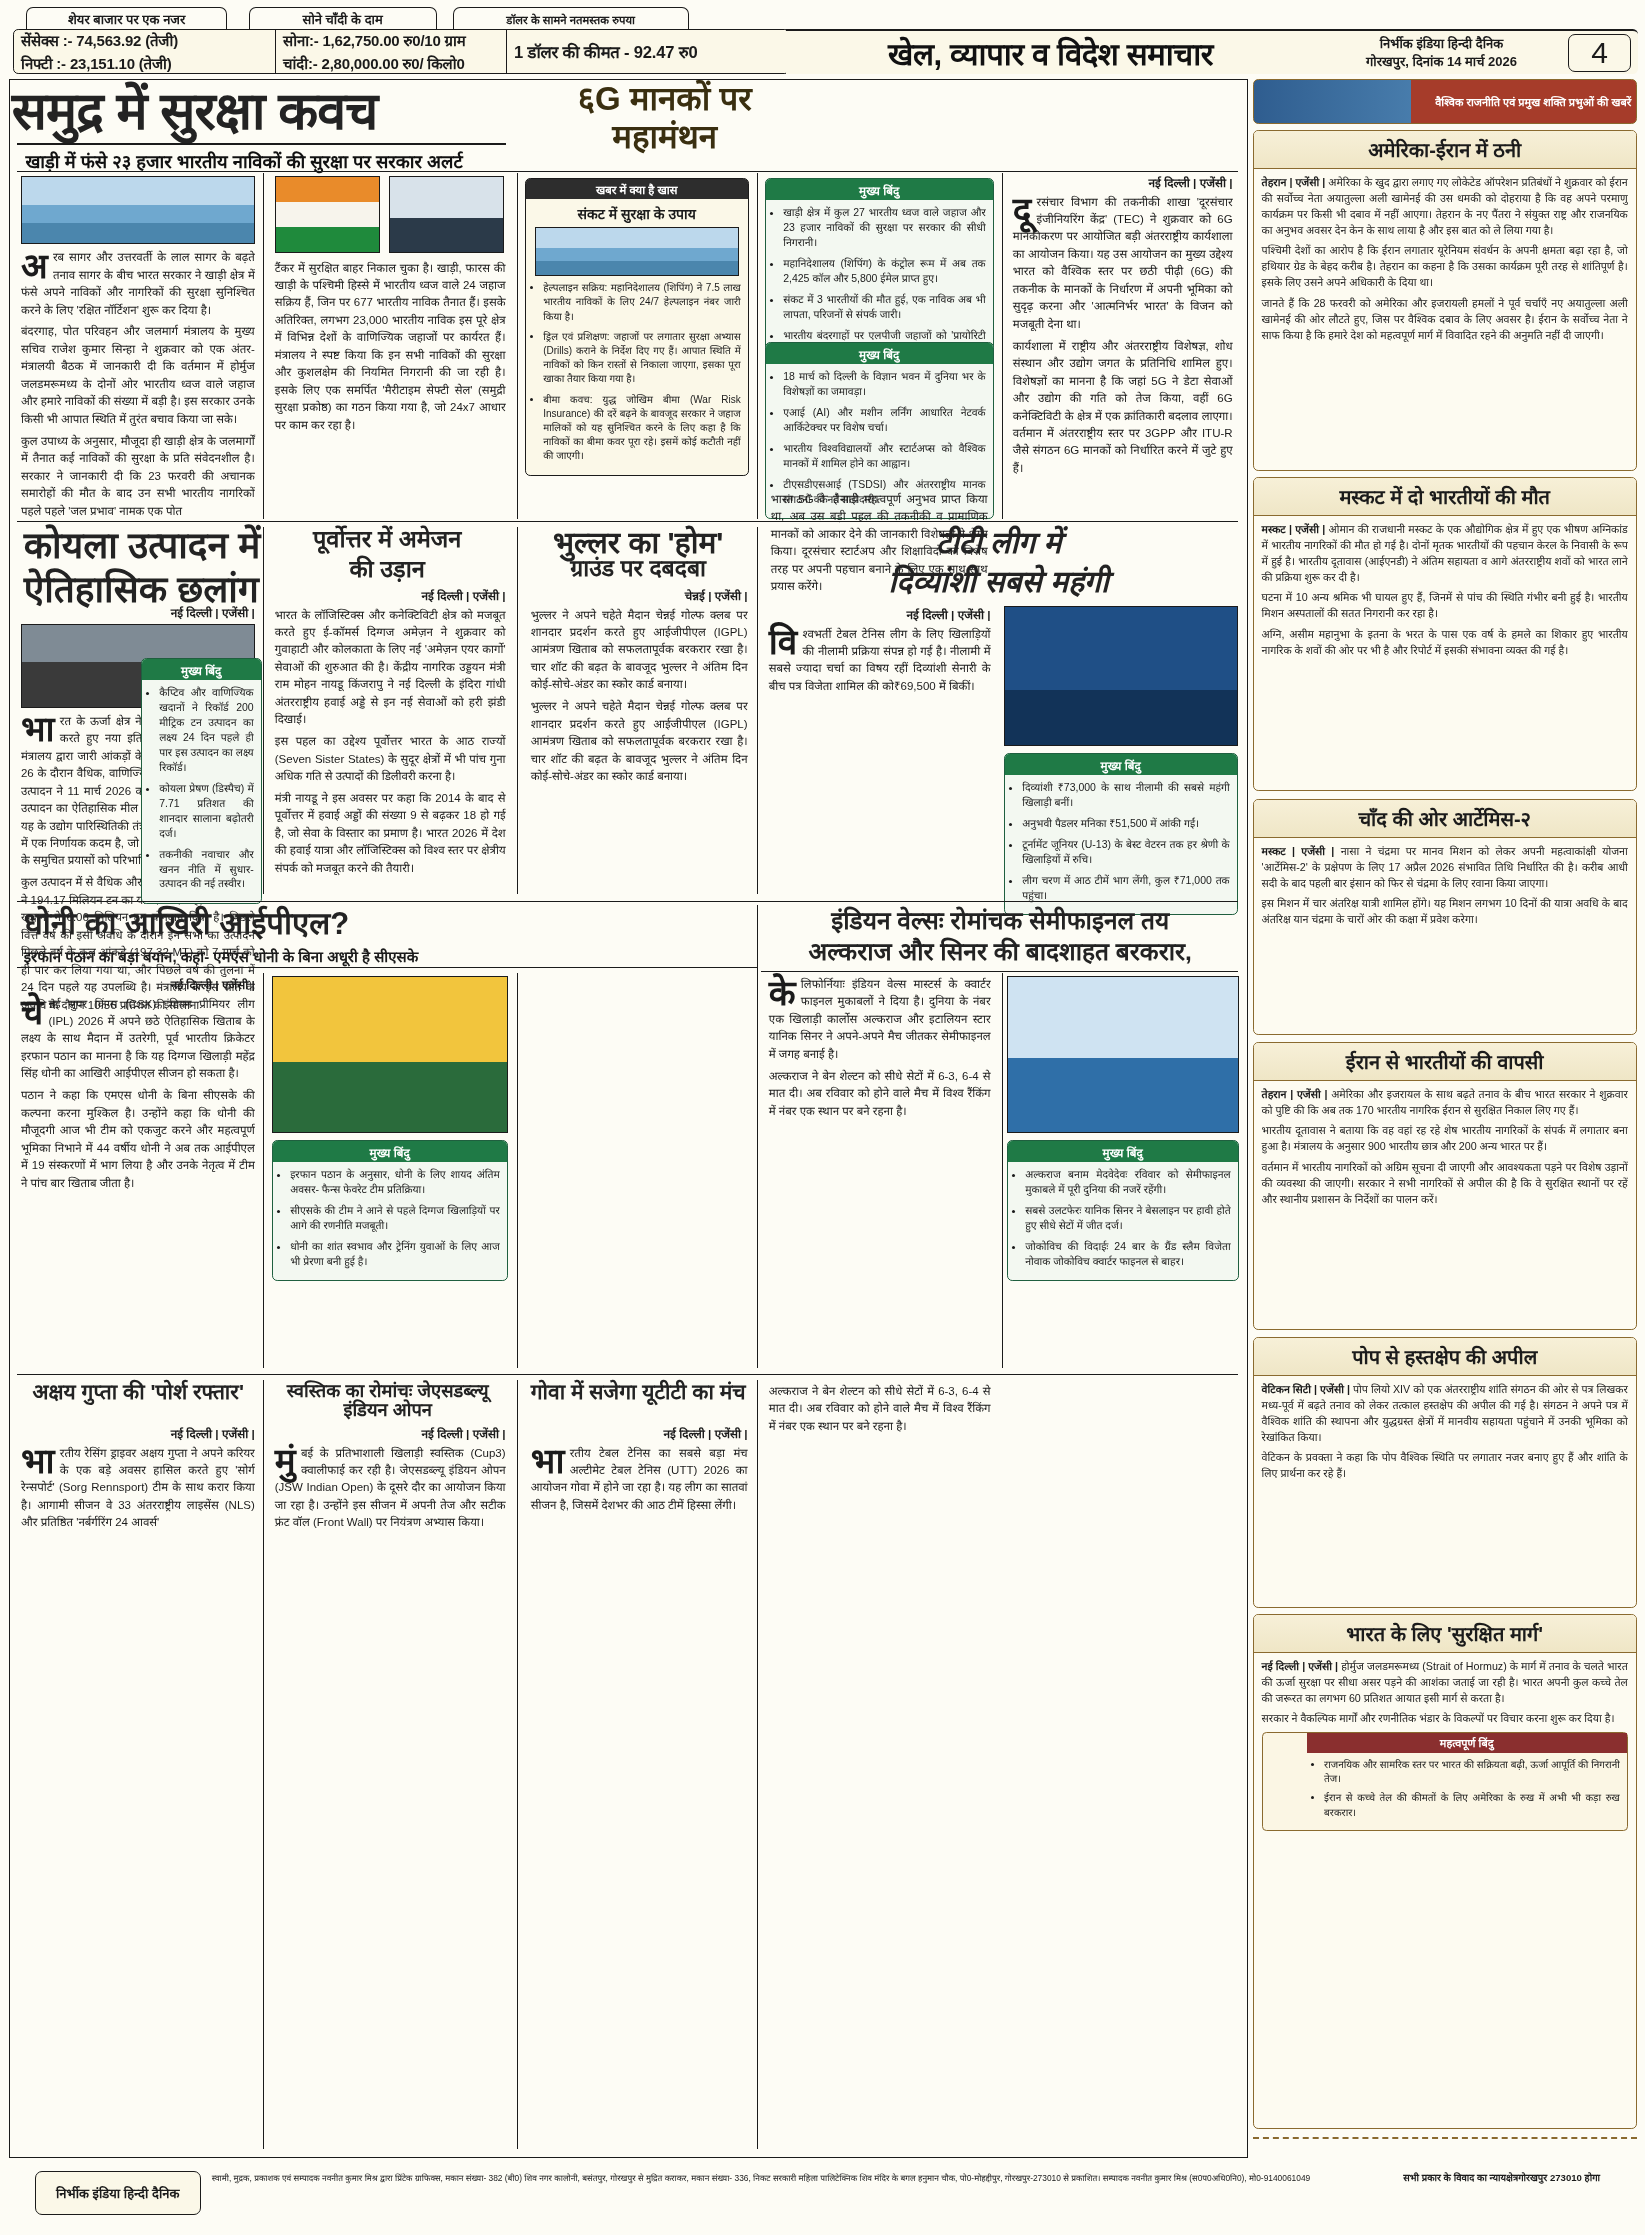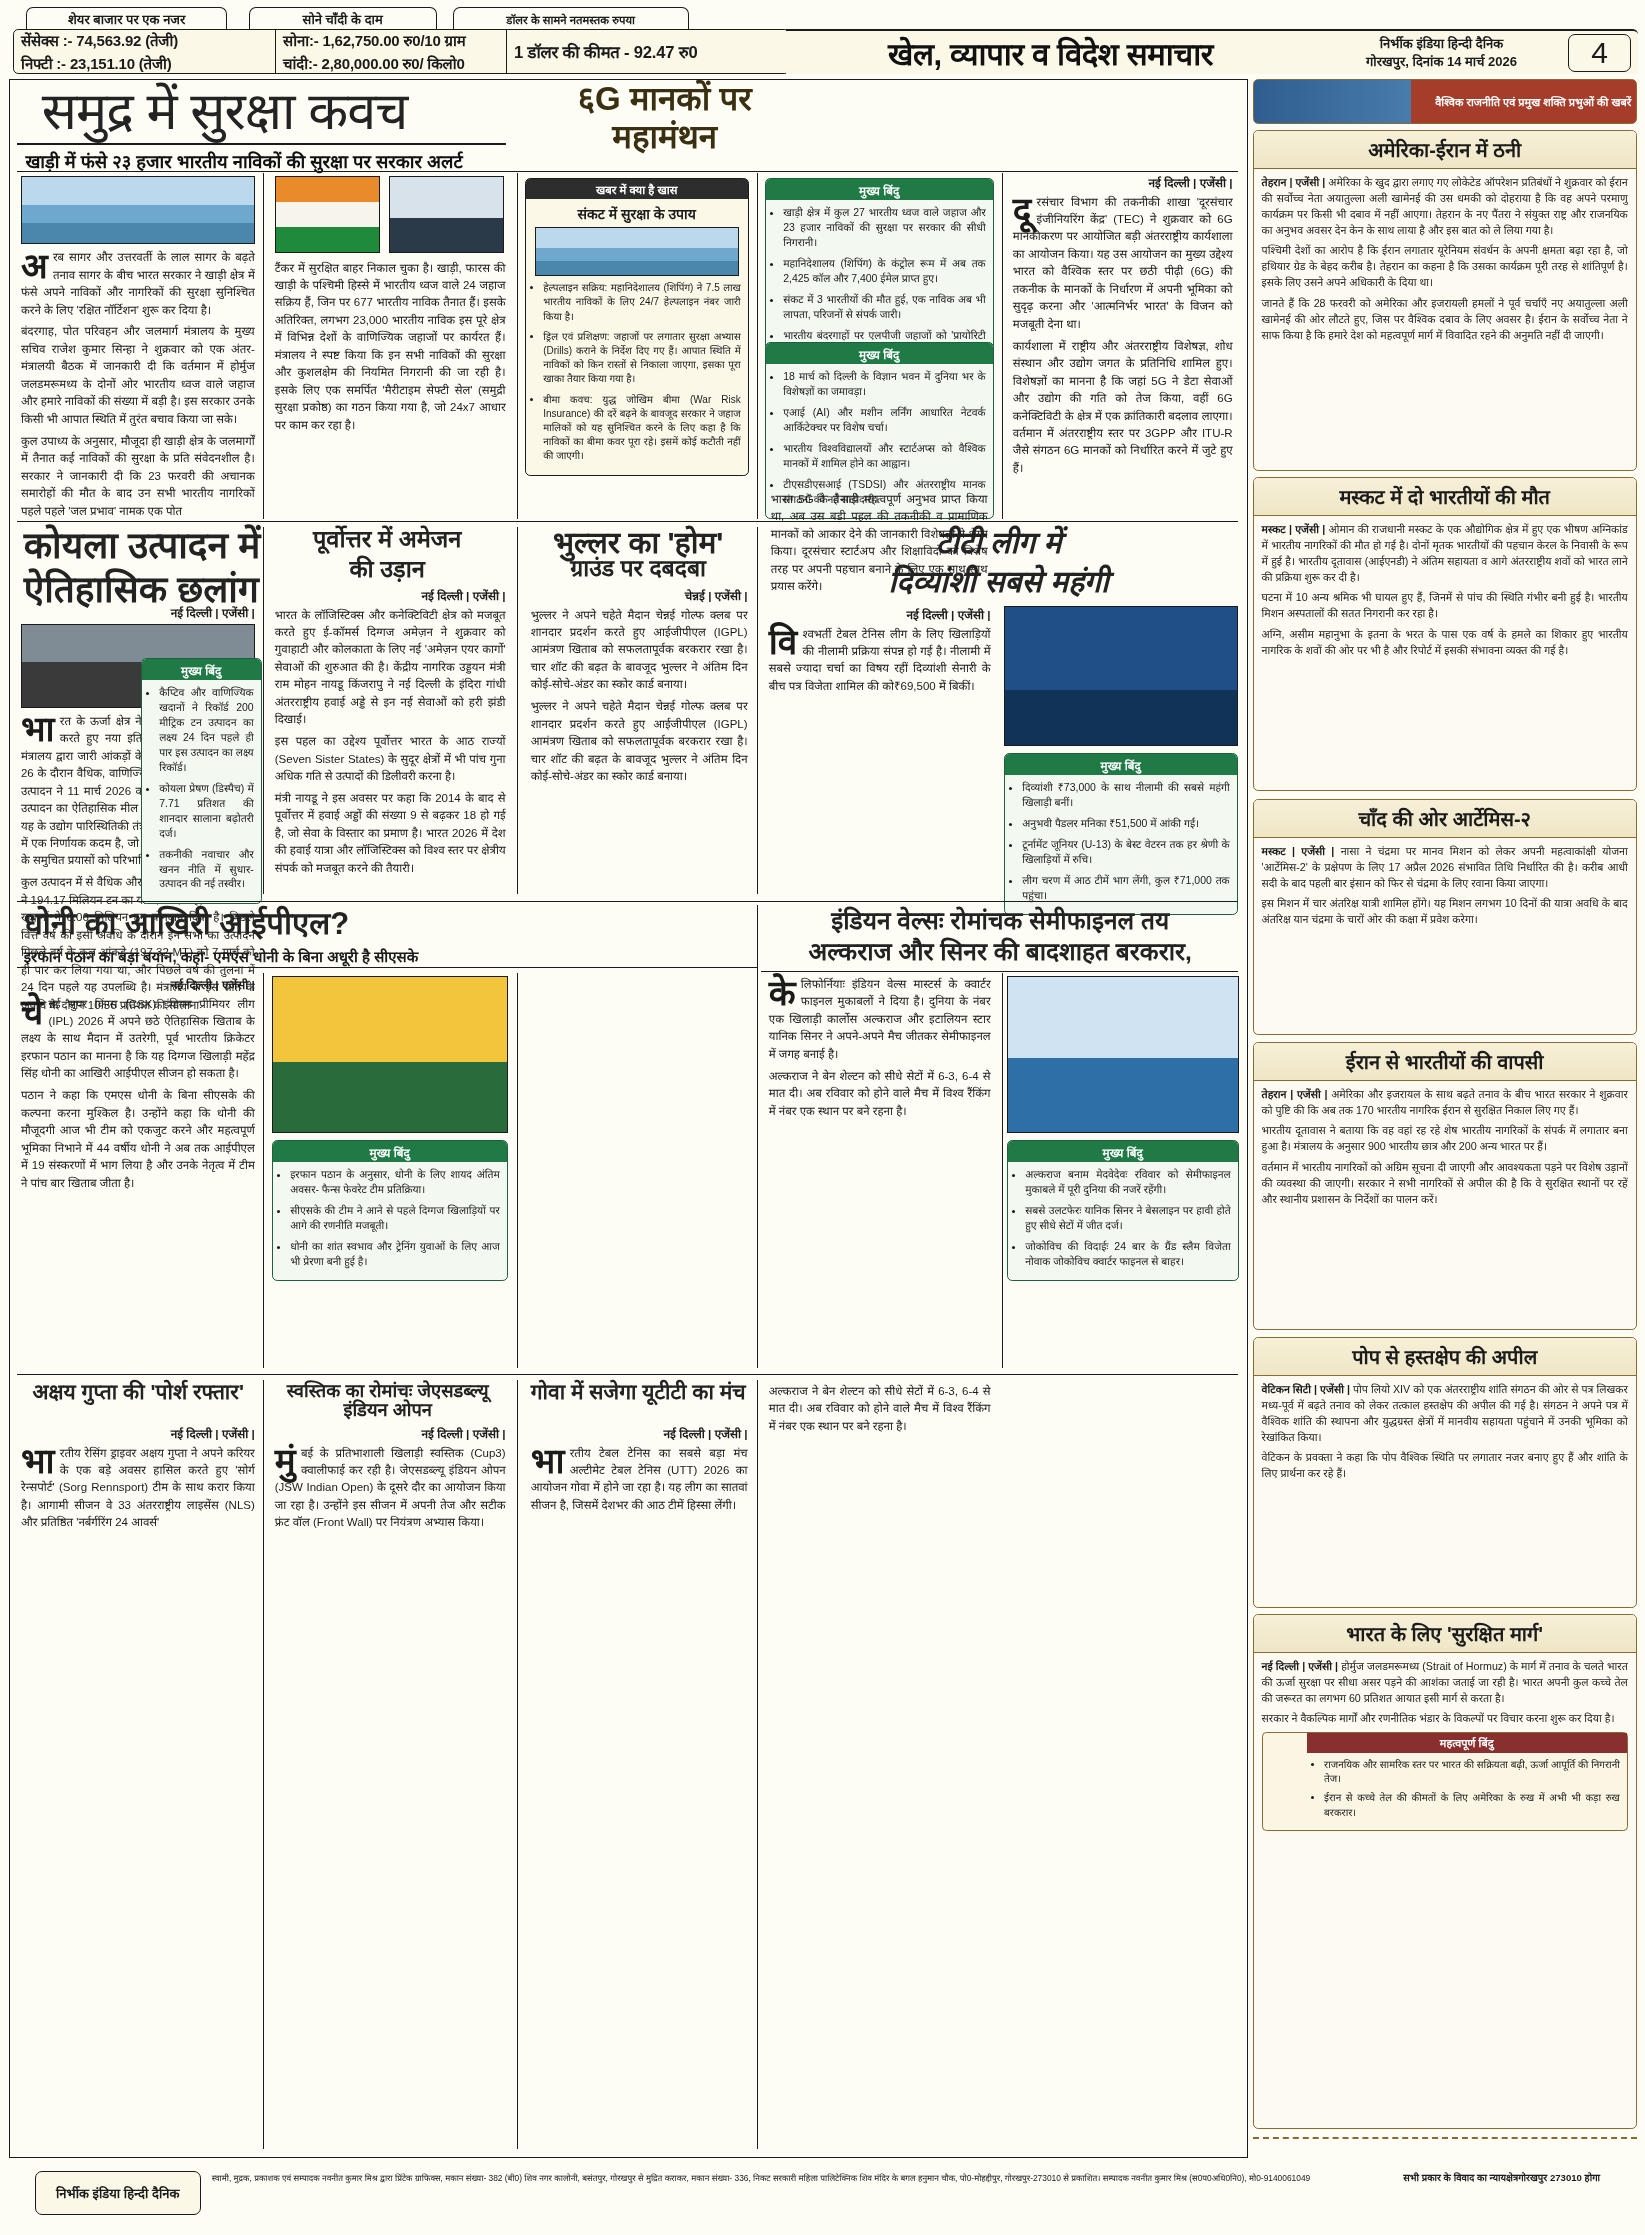--- a/index.html
+++ b/index.html
@@ -60,22 +60,22 @@
   .content { position:absolute; left:8.7px; top:79px; width:1628px; height:2079px; }
 
   
   .left { position:absolute; left:0; top:0; width:1239px; height:2079px;
           border:1.7px solid #1b1b1b; background:#fdfcf5; }
   .rail { position:absolute; left:1244px; top:0; width:384px; height:2079px; }
 
   
   .lead { position:absolute; left:0; top:0; width:1235px; height:94px; }
   .lead-h1 {
-    position:absolute; left:32px; top:5.2px;
-    font-size:52px; font-weight:400; letter-spacing:-0.9px; color:#232323;
+    position:absolute; left:2px; top:5.2px;
+    font-size:52px; font-weight:700; letter-spacing:-0.9px; color:#232323;
     line-height:1;
   }
   .lead-h2 {
     position:absolute; left:524px; top:0px; width:262px;
     font-size:33px; font-weight:800; color:#3a2f10; text-align:center; line-height:1.15;
   }
   .lead-sub {
     position:absolute; left:15.7px; top:68px; width:489px;
     font-size:18.3px; font-weight:800; color:#111;
   }
@@ -235,21 +235,21 @@
           <li>हेल्पलाइन सक्रिय: महानिदेशालय (शिपिंग) ने 7.5 लाख भारतीय नाविकों के लिए 24/7 हेल्पलाइन नंबर जारी किया है।</li>
           <li>ड्रिल एवं प्रशिक्षण: जहाजों पर लगातार सुरक्षा अभ्यास (Drills) कराने के निर्देश दिए गए हैं। आपात स्थिति में नाविकों को किन रास्तों से निकाला जाएगा, इसका पूरा खाका तैयार किया गया है।</li>
           <li>बीमा कवच: युद्ध जोखिम बीमा (War Risk Insurance) की दरें बढ़ने के बावजूद सरकार ने जहाज मालिकों को यह सुनिश्चित करने के लिए कहा है कि नाविकों का बीमा कवर पूरा रहे। इसमें कोई कटौती नहीं की जाएगी।</li>
         </ul>
       </div>
 
       <div class="kbox" style="left:755px; top:98px; width:229px;">
         <div class="khead">मुख्य बिंदु</div>
         <ul>
           <li>खाड़ी क्षेत्र में कुल 27 भारतीय ध्वज वाले जहाज और 23 हजार नाविकों की सुरक्षा पर सरकार की सीधी निगरानी।</li>
-          <li>महानिदेशालय (शिपिंग) के कंट्रोल रूम में अब तक 2,425 कॉल और 7,400 ईमेल प्राप्त हुए।</li>
+          <li>महानिदेशालय (शिपिंग) के कंट्रोल रूम में अब तक 2,425 कॉल और 5,800 ईमेल प्राप्त हुए।</li>
           <li>संकट में 3 भारतीयों की मौत हुई, एक नाविक अब भी लापता, परिजनों से संपर्क जारी।</li>
           <li>भारतीय बंदरगाहों पर एलपीजी जहाजों को 'प्रायोरिटी बर्थिंग' और नियंत्रकों को विशेष छूट।</li>
         </ul>
       </div>
 
       <div class="col" style="left:997px; top:94px; width:232px;">
         <div class="dateline">नई दिल्ली | एजेंसी |</div>
         <div class="p">
           <span class="dropcap">दू</span>
           <span>रसंचार विभाग की तकनीकी शाखा 'दूरसंचार इंजीनियरिंग केंद्र' (TEC) ने शुक्रवार को 6G मानकीकरण पर आयोजित बड़ी अंतरराष्ट्रीय कार्यशाला का आयोजन किया। यह उस आयोजन का मुख्य उद्देश्य भारत को वैश्विक स्तर पर छठी पीढ़ी (6G) की तकनीक के मानकों के निर्धारण में अपनी भूमिका को सुदृढ़ करना और 'आत्मनिर्भर भारत' के विजन को मजबूती देना था।</span>

